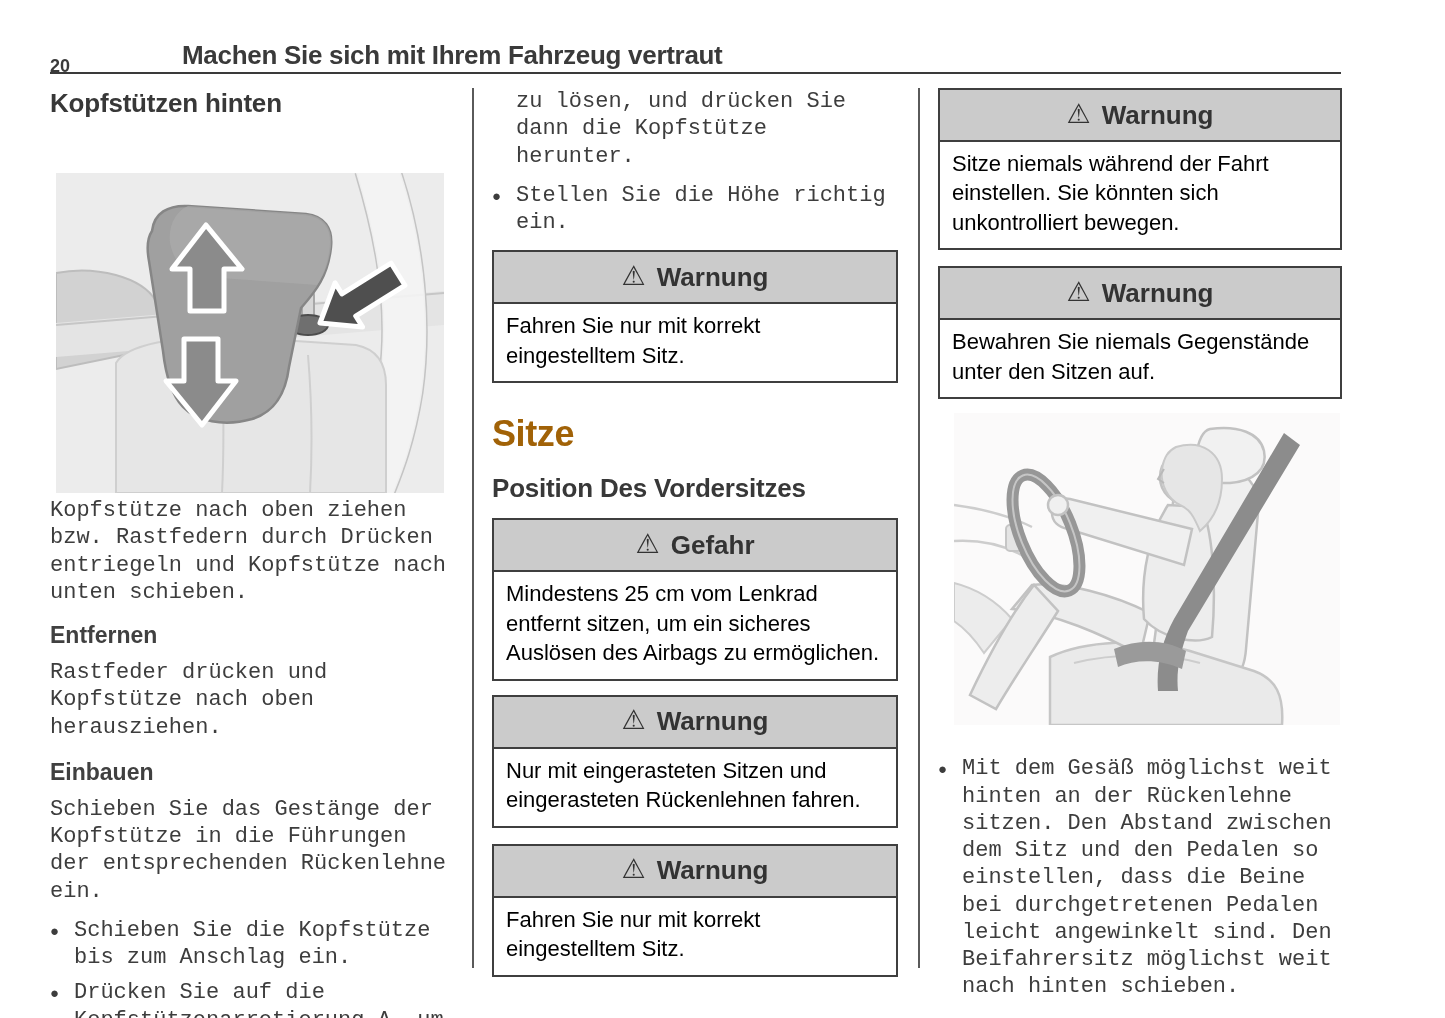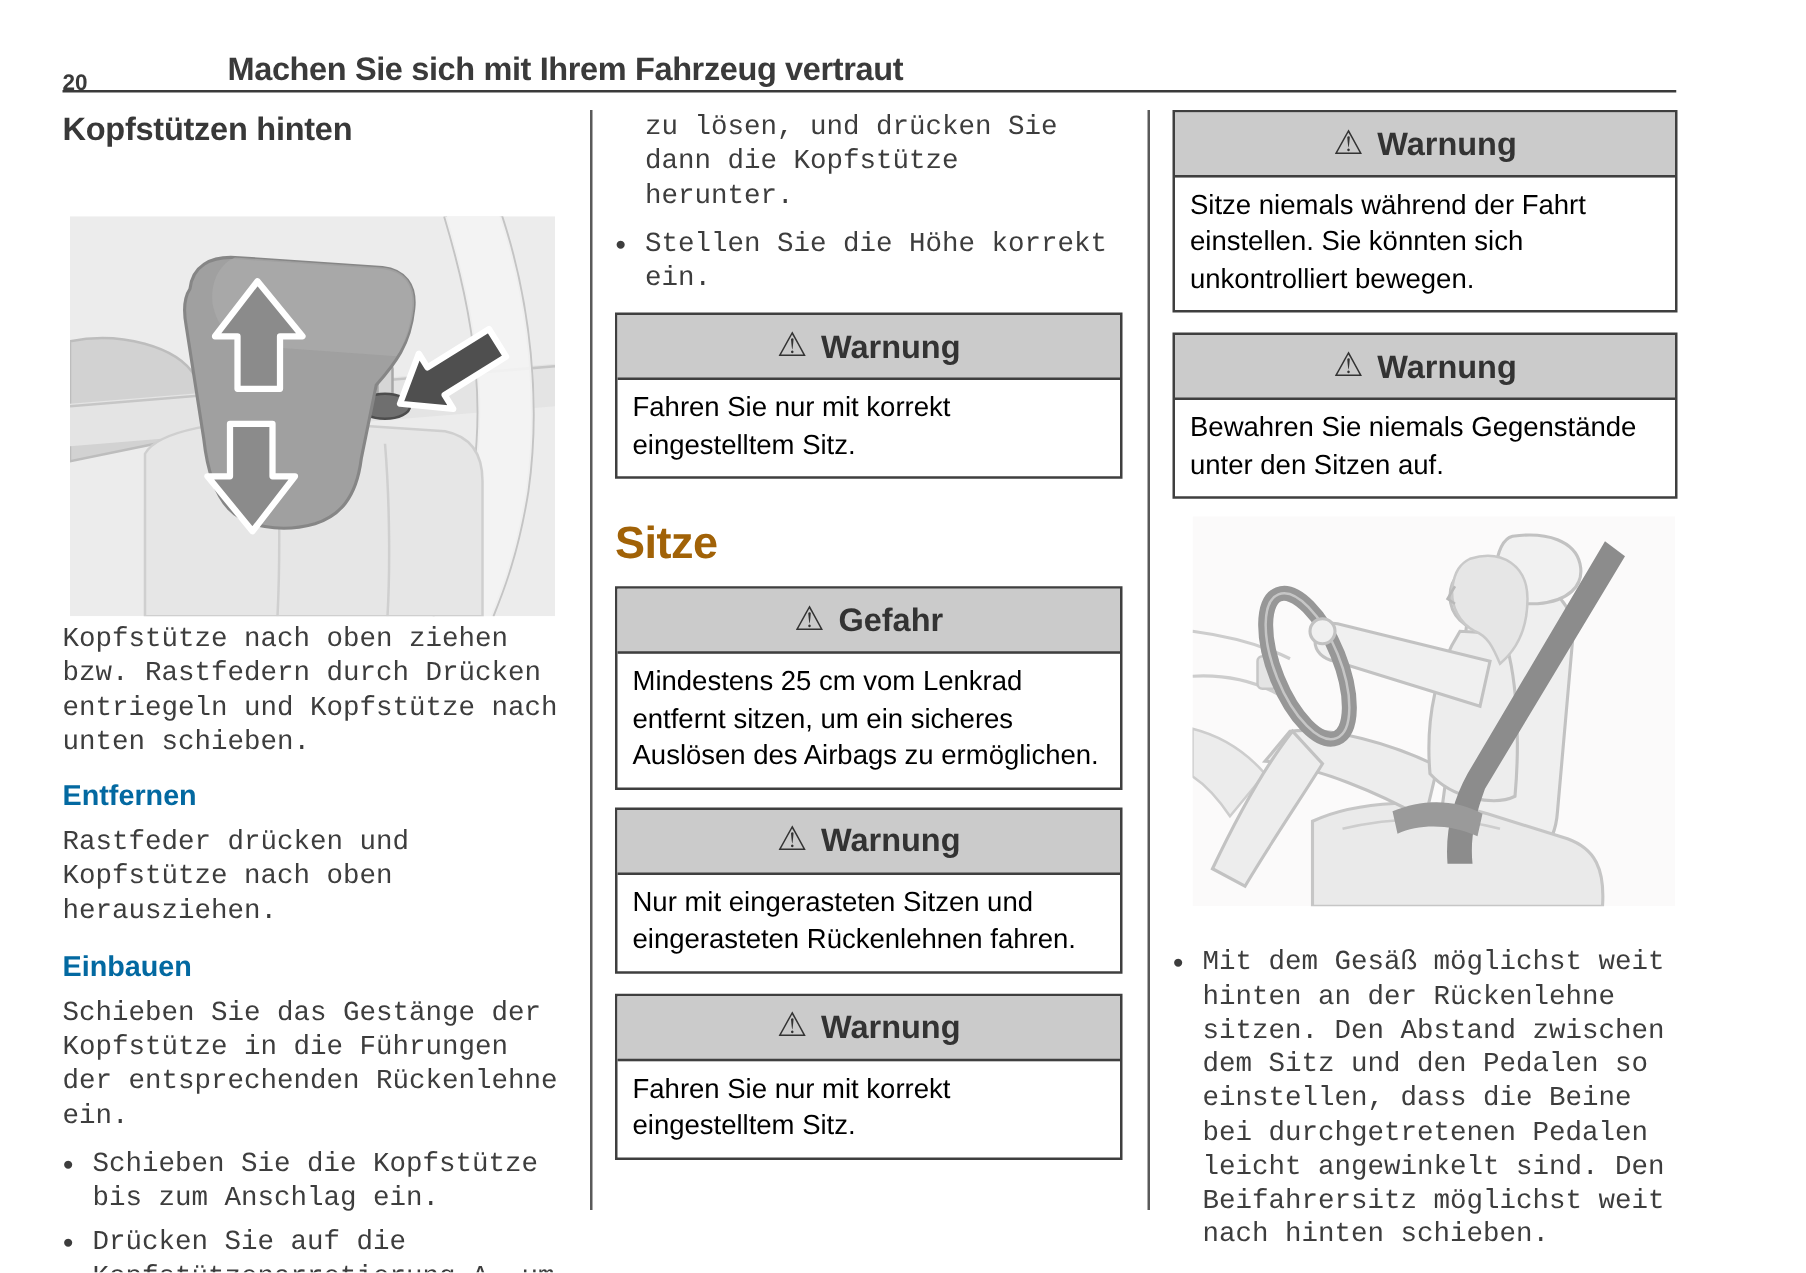--- a/index.html
+++ b/index.html
@@ -15,21 +15,21 @@
   .vdiv{position:absolute;top:88px;height:880px;width:2px;background:#5a5a5a;}
   .vdiv.d1{left:472px;}
   .vdiv.d2{left:918px;}
   
   .col{position:absolute;top:88px;}
   .col1{left:50px;width:400px;}
   .col2{left:492px;width:406px;}
   .col3{left:938px;width:404px;}
   .h2{font-size:26px;font-weight:700;color:#383838;letter-spacing:-0.2px;}
   .h1big{font-size:36px;font-weight:700;color:#a16207;letter-spacing:-0.4px;}
-  .h3{font-size:23px;font-weight:700;color:#0369a1;}
+  .h3{font-size:23px;font-weight:700;color:#404040;}
   .body-text{font-size:22px;line-height:1.24;color:#3d3d3d;font-family:Liberation Mono, monospace;}
   .indent{padding-left:24px;}
   .bullet-row{display:flex;align-items:flex-start;}
   .bullet-glyph{width:24px;flex:0 0 24px;font-size:15px;line-height:27px;color:#3d3d3d;}
   
   .warnbox{border:2px solid #3f3f3f;background:#fff;}
   .warnbox .hd{
     background:#cbcbcb;border-bottom:2px solid #3f3f3f;height:50px;
     display:flex;align-items:center;justify-content:center;gap:11px;
     font-size:26px;font-weight:700;color:#333;
@@ -103,32 +103,33 @@
       <span class="bullet-glyph">●</span>
       <span class="body-text">Drücken Sie auf die Kopfstützenarretierung A, um diese</span>
     </div>
   </div>
 
   <div class="col col2">
     <div class="body-text indent">zu lösen, und drücken Sie dann die Kopfstütze herunter.</div>
 
     <div class="bullet-row mt12">
       <span class="bullet-glyph">●</span>
-      <span class="body-text">Stellen Sie die Höhe korrekt ein.</span>
+      <span class="body-text">Stellen Sie die Höhe richtig ein.</span>
     </div>
 
     <div class="warnbox mt14">
       <div class="hd">
         <span class="warn-tri">⚠</span>
         <span>Warnung</span>
       </div>
       <div class="bd">Fahren Sie nur mit korrekt eingestelltem Sitz.</div>
     </div>
 
     <div class="h1big mt30">Sitze</div>
+    <div class="h2 mt18">Position Des Vordersitzes</div>
 
     <div class="warnbox mt14">
       <div class="hd">
         <span class="warn-tri">⚠</span>
         <span>Gefahr</span>
       </div>
       <div class="bd">Mindestens 25 cm vom Lenkrad entfernt sitzen, um ein sicheres Auslösen des Airbags zu ermöglichen.</div>
     </div>
 
     <div class="warnbox mt14">

